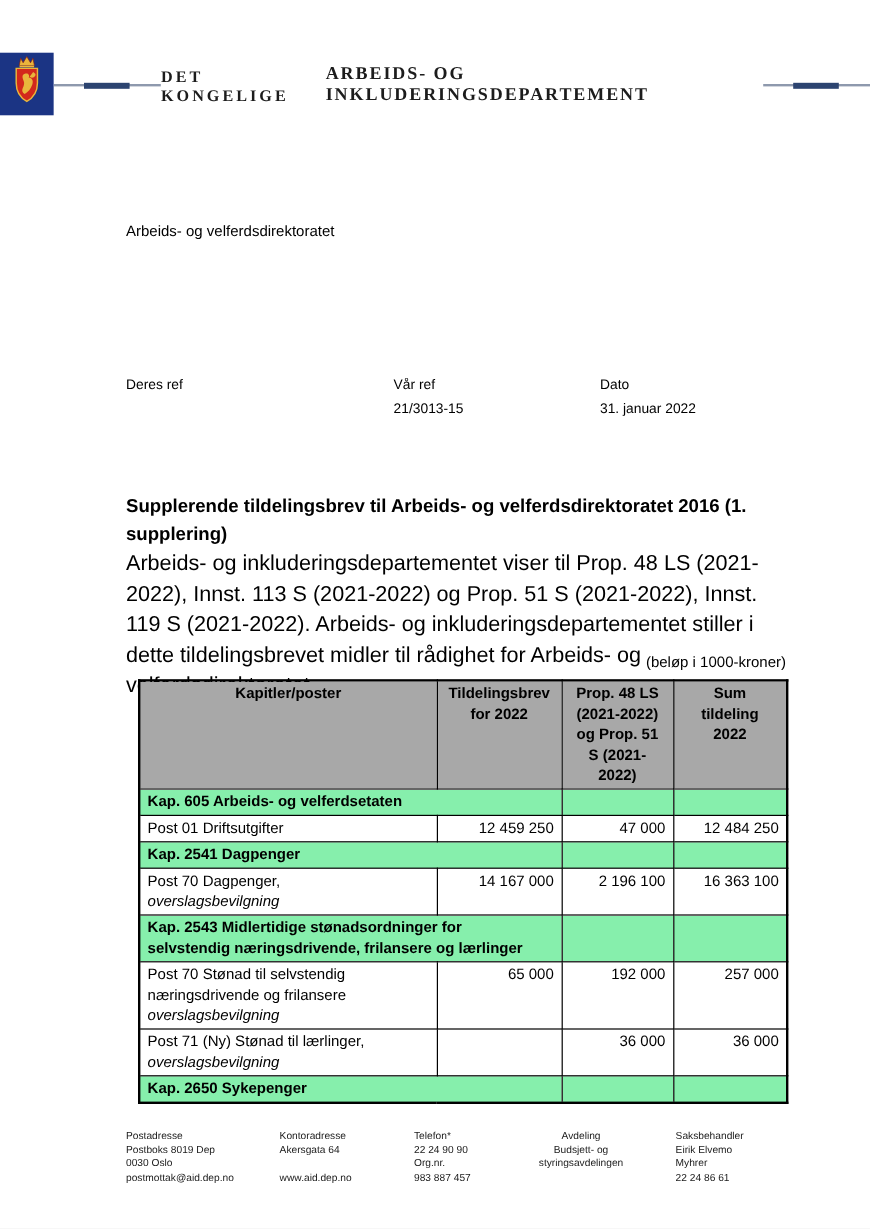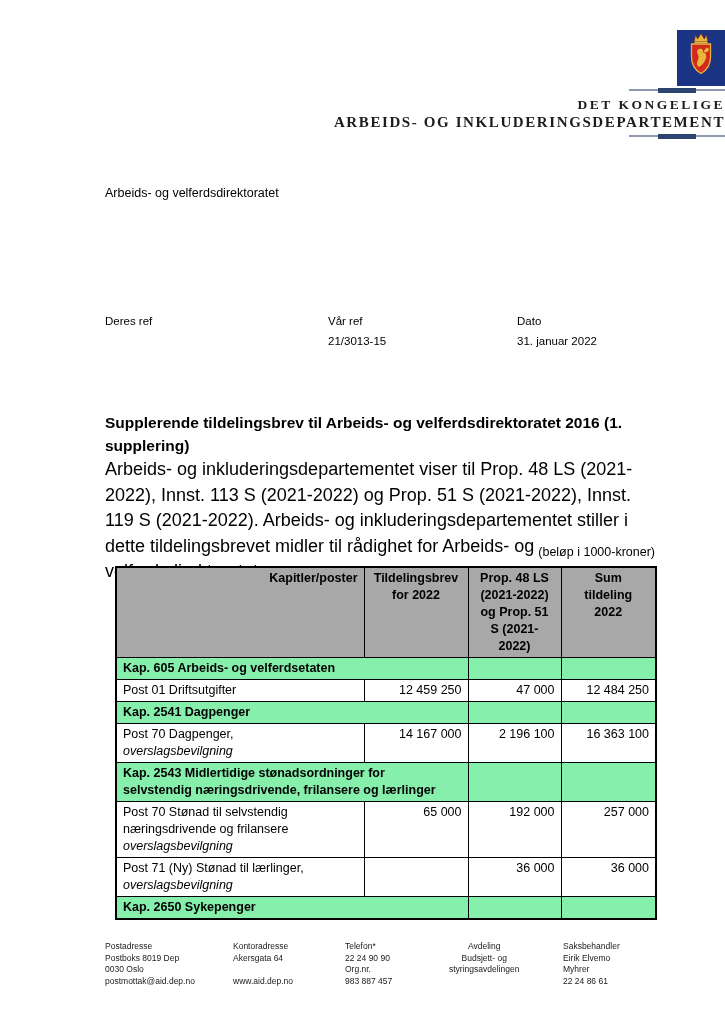--- a/index.html
+++ b/index.html
@@ -2,54 +2,54 @@
 <html><head>
 <meta charset="utf-8">
 <style>
   html,body { margin:0; padding:0; background:#e9e9e9; }
   .page {
     position:relative; width:725px; height:1024px; margin:0 auto;
     background:#ffffff; font-family:"Liberation Sans", sans-serif; color:#000;
     overflow:hidden;
   }
   
-  .letterhead { position:absolute; top:30px; left:0; width:100%;
-    display:flex; flex-direction:column; align-items:flex-end; }
+  .letterhead { position:absolute; top:42px; left:0; width:100%;
+    display:flex; flex-direction:row; align-items:center; }
   .crest { width:48px; height:56px; display:block; }
   .bar { position:relative; width:96px; height:5px; }
   .bar.top { margin-top:2px; }
   .bar.bottom { margin-top:3px; }
   .bar .line { position:absolute; left:0; right:0; top:1px; height:2px; background:#8e99ad; }
   .bar .mid  { position:absolute; left:50%; top:0; width:38px; height:5px;
                transform:translateX(-50%); background:#2c4470; }
   .lh1 { font-family:"Liberation Serif", serif; font-weight:bold; font-size:13.5px;
          letter-spacing:2.5px; margin-top:4px; color:#1c1c1c; }
   .lh2 { font-family:"Liberation Serif", serif; font-weight:bold; font-size:15px;
          letter-spacing:1.6px; margin-top:1px; color:#1c1c1c; }
   
   .recipient { position:absolute; left:105px; top:186px; font-size:12.5px; }
   .ref-label { position:absolute; top:315px; font-size:11.5px; }
   .ref-value { position:absolute; top:335px; font-size:11.5px; }
-  .col-a { left:105px; } .col-b { left:328px; } .col-c { left:500px;margin-left:17px; }
+  .col-a { left:105px; } .col-b { left:328px; } .col-c { left:500px; }
   
   .title { position:absolute; left:105px; top:411px; width:552px;
            font-size:15.5px; font-weight:bold; line-height:23px; }
   .body-text { position:absolute; left:105px; top:457px; width:548px;
                font-size:18px; line-height:25.5px; }
   .amount-note { position:absolute; left:115px; top:545px; width:540px;
                  text-align:right; font-size:12.5px; }
   
   table.alloc { position:absolute; left:115px; top:566px; width:540px;
                 border-collapse:collapse; font-size:12.5px; table-layout:fixed;
                 border:2px solid #000; }
   .alloc th, .alloc td { border:1px solid #000; vertical-align:top;
                 padding:2px 6px; line-height:17px; overflow:hidden; }
   .alloc thead th { background:#a8a8a8; font-weight:bold; text-align:center;
                 white-space:pre-line; }
-  .alloc thead th.first { text-align:right; }
+  .alloc thead th.first { text-align:center; }
   .alloc tr.kap td { background:#86efac; font-weight:bold; white-space:pre-line; }
   .alloc td.label { white-space:pre-line; }
   .alloc td.num { text-align:right; }
   .alloc .it { font-style:italic; font-weight:normal; }
   
   .footer-col { position:absolute; top:941px; font-size:8.5px; line-height:11.5px;
                 white-space:pre-line; color:#1a1a1a; }
   .fc1 { left:105px; } .fc2 { left:233px; } .fc3 { left:345px; }
   .fc4 { left:449px;text-align:center; } .fc5 { left:563px; }
 </style>

